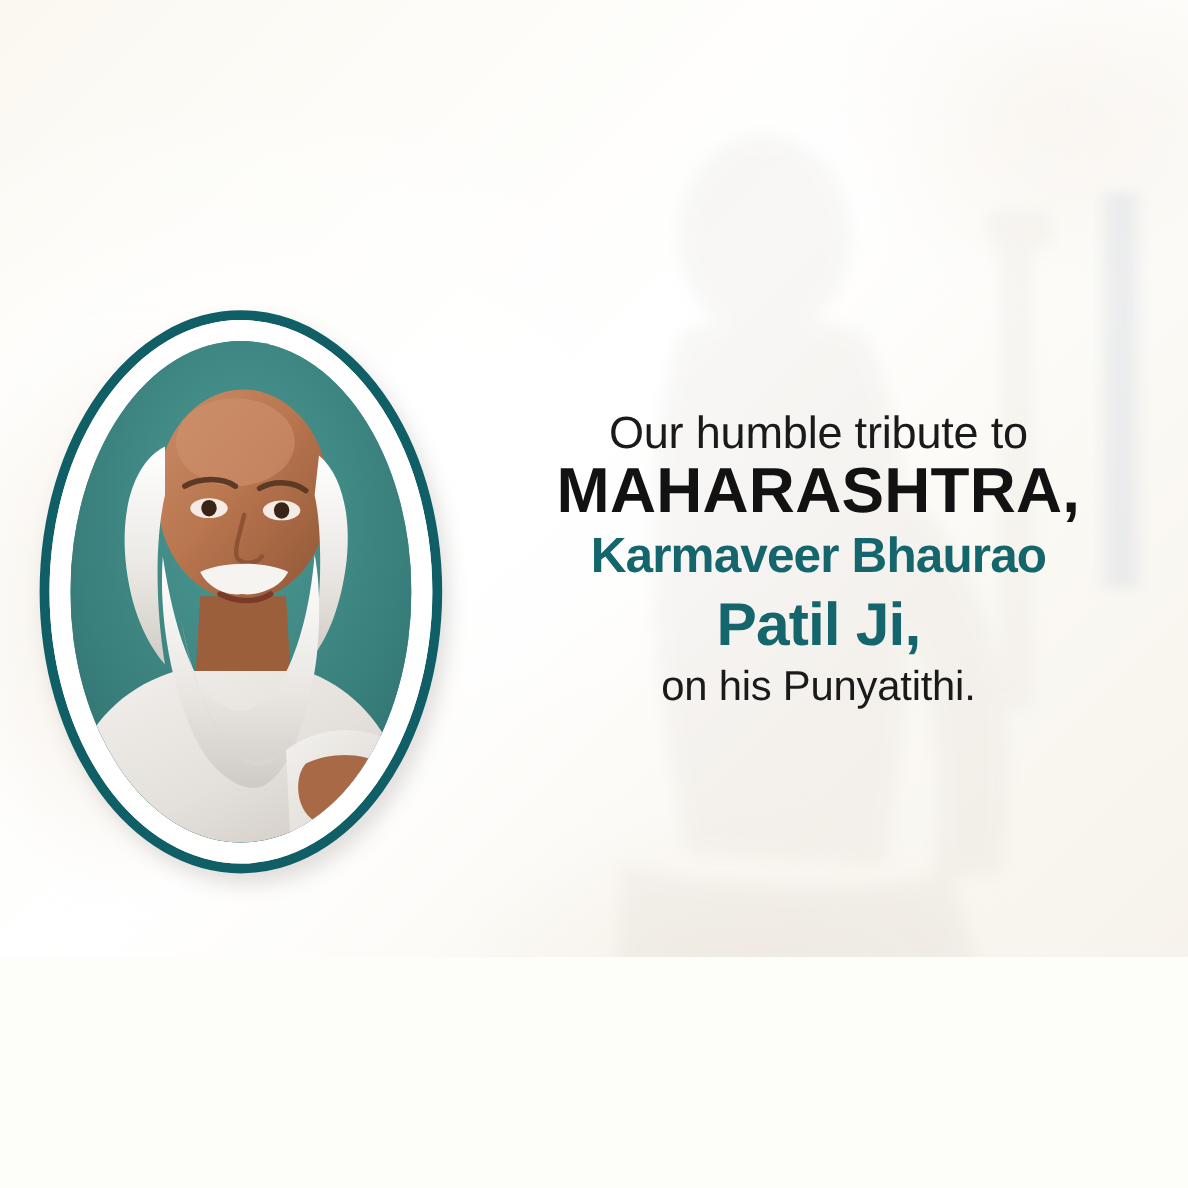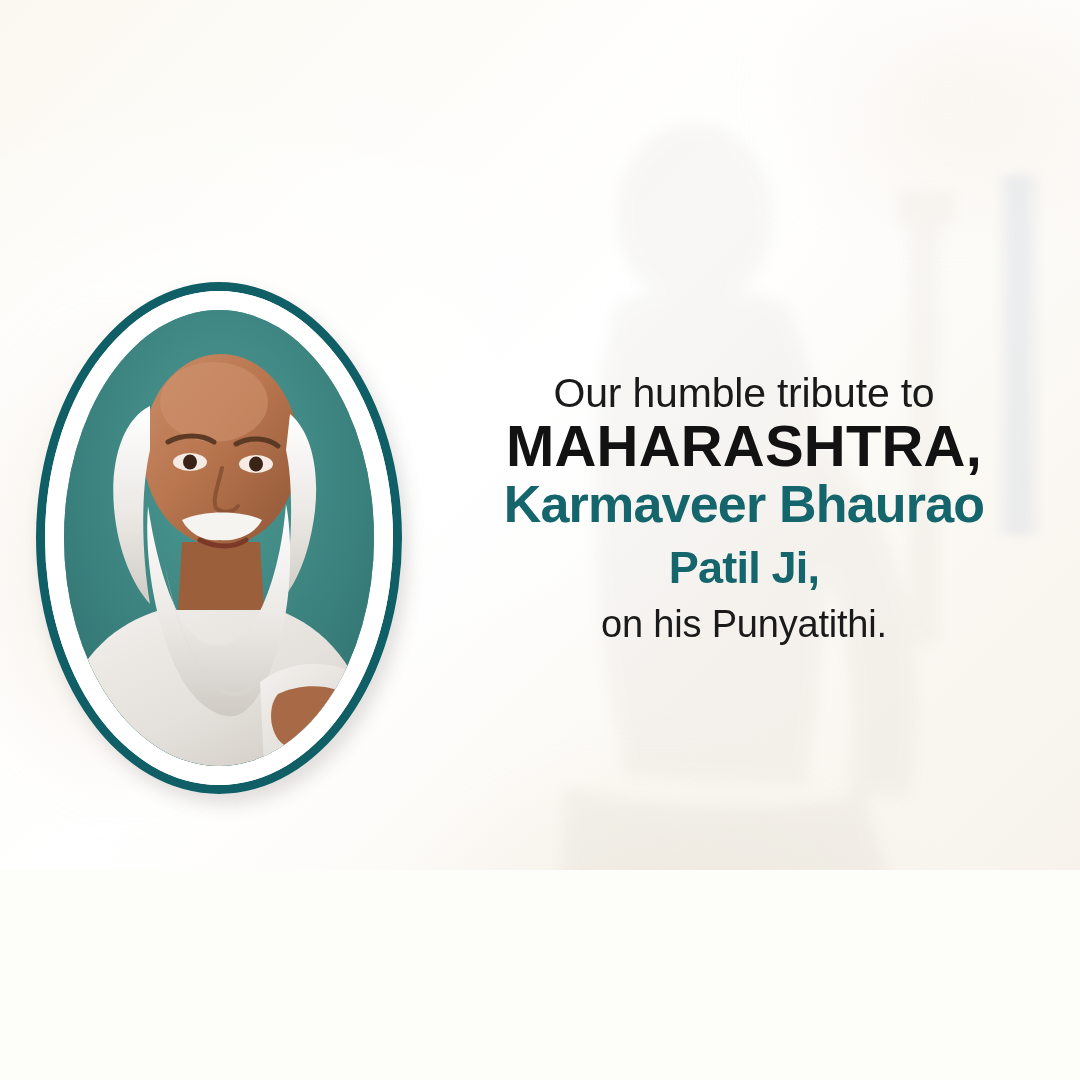--- a/index.html
+++ b/index.html
@@ -134,28 +134,28 @@
     letter-spacing: -0.6px;
   }
   .ln-3 {
     font-size: 58px;
     font-weight: 700;
     color: #121212;
     line-height: 55px;
     letter-spacing: 0.2px;
   }
   .ln-4 {
-    font-size: 52px;
+    font-size: 45px;
     font-weight: 700;
     color: #15656c;
     line-height: 63px;
     letter-spacing: -0.8px;
   }
   .ln-5 {
-    font-size: 45px;
+    font-size: 55px;
     font-weight: 700;
     color: #15656c;
     line-height: 63px;
     letter-spacing: -0.8px;
   }
   .ln-6 {
     font-size: 38px;
     font-weight: 400;
     color: #1a1a1a;
     line-height: 50px;

